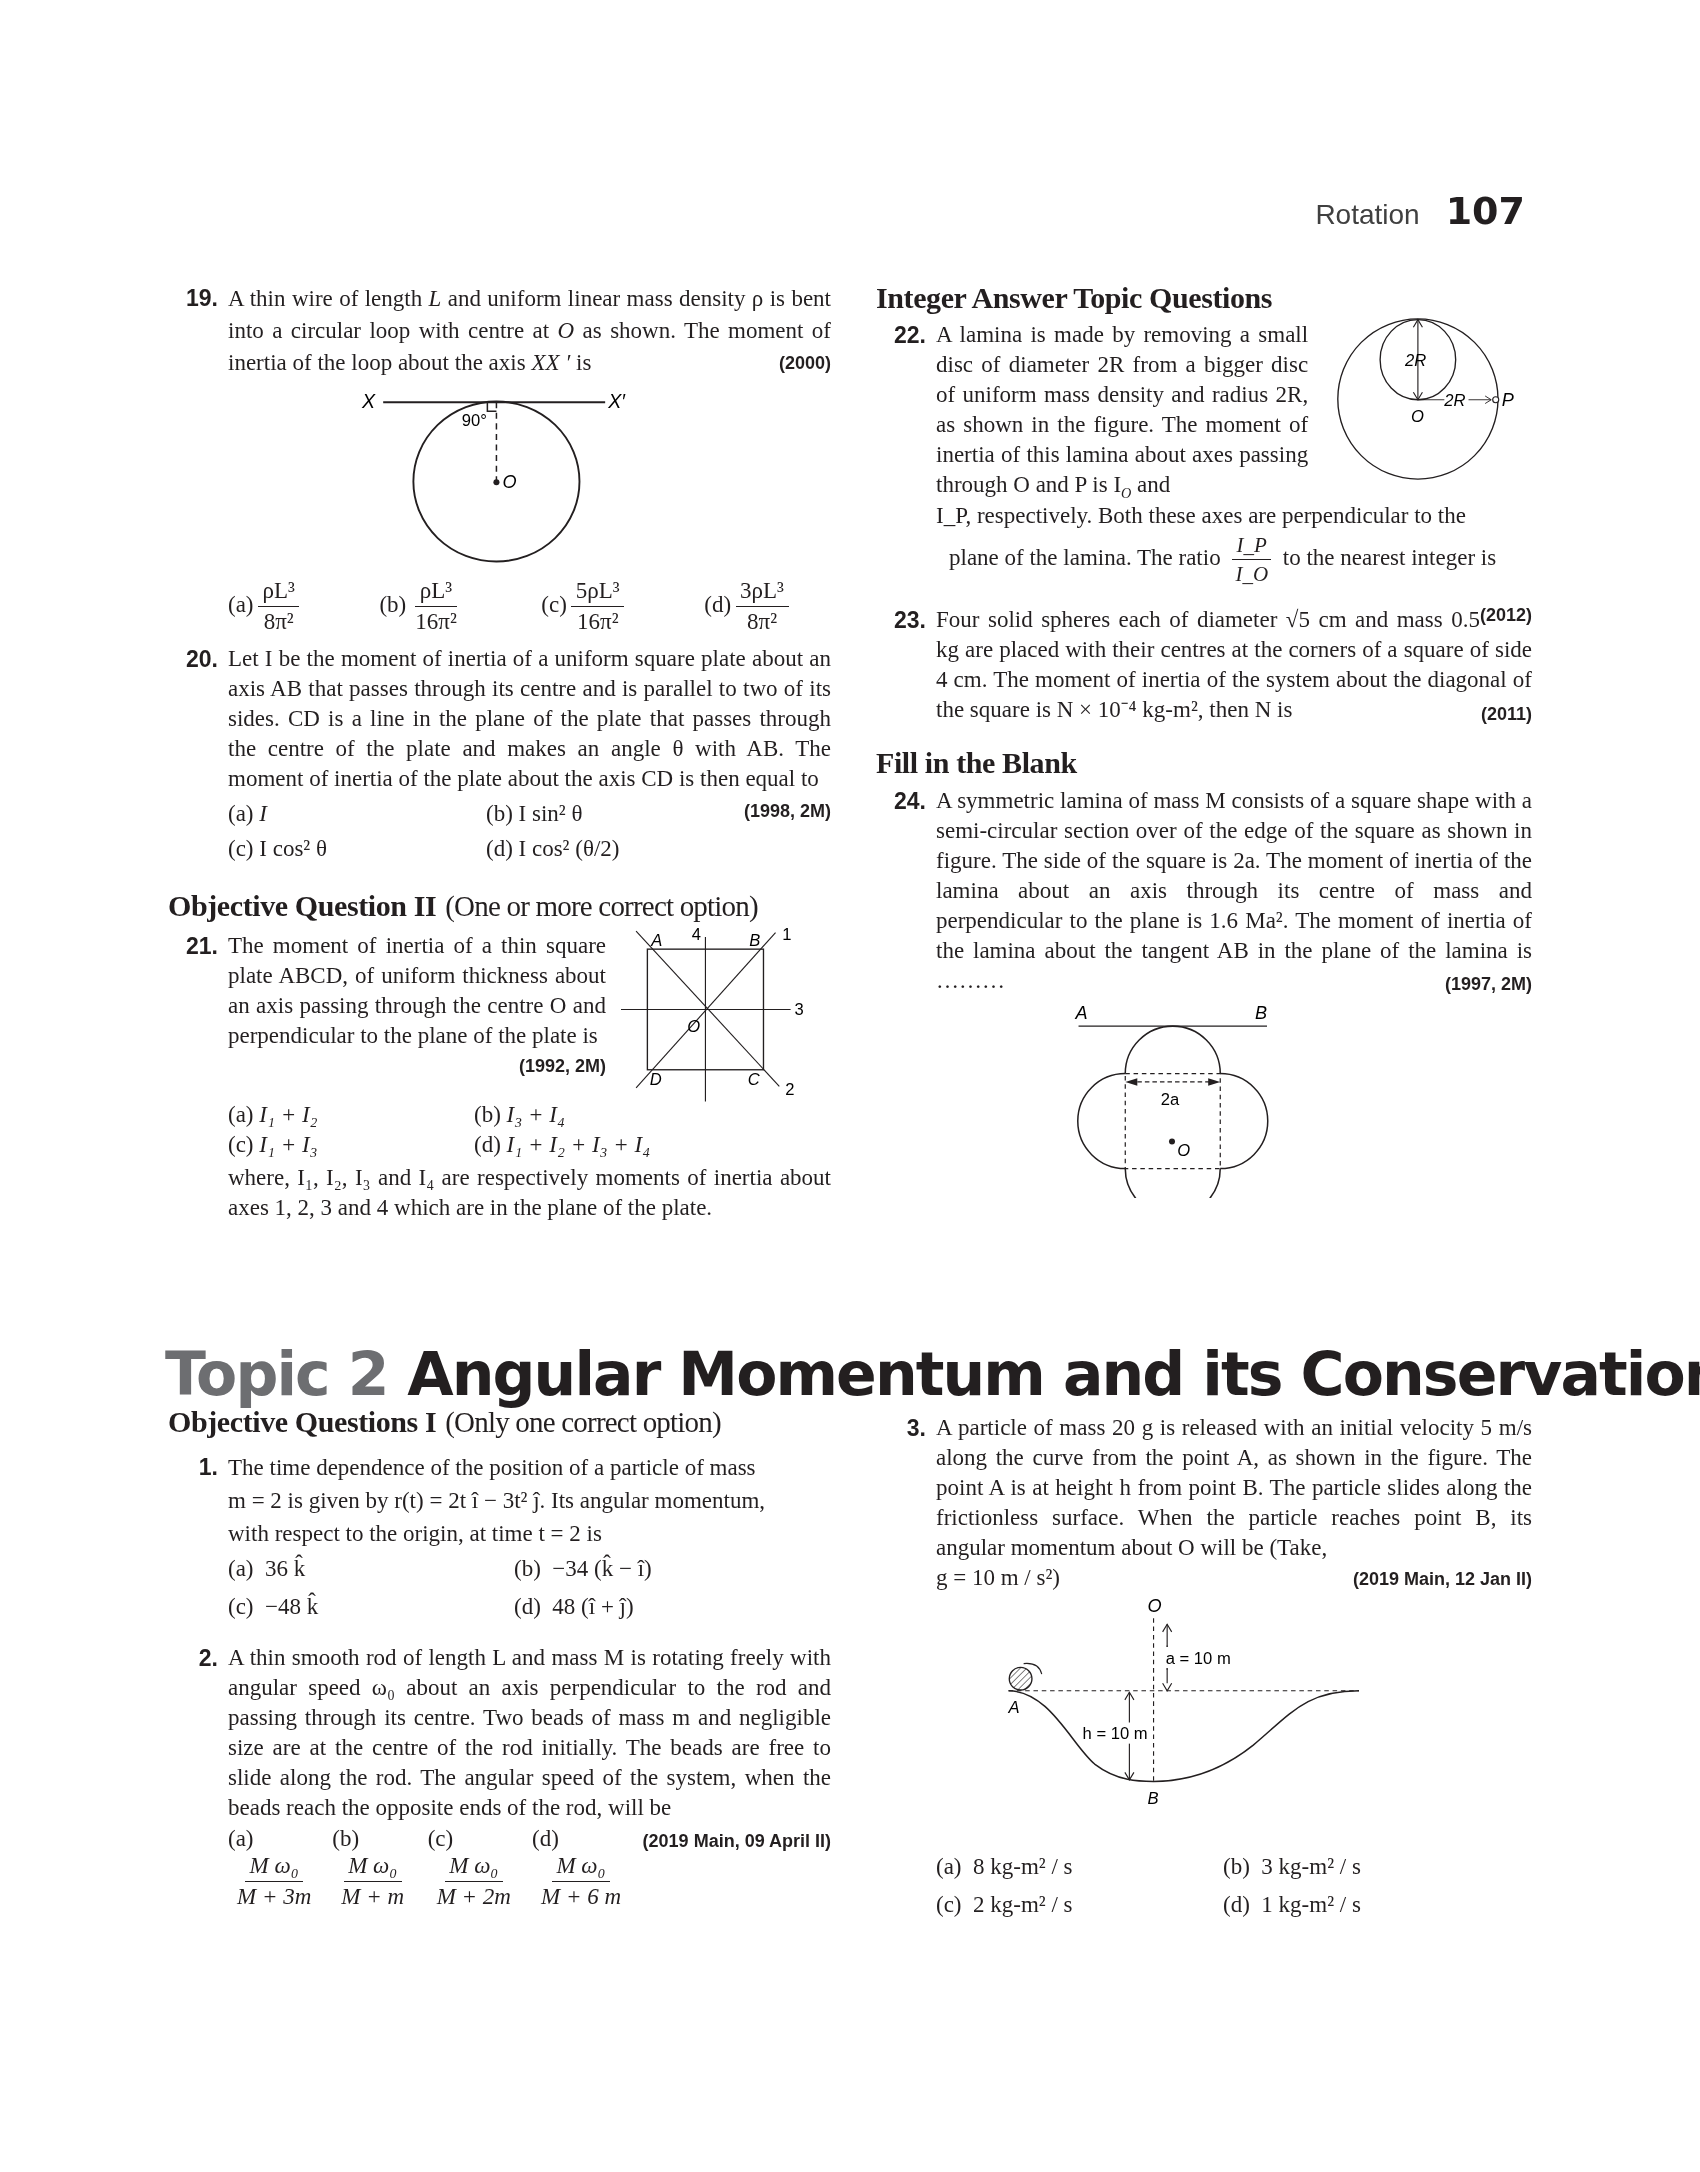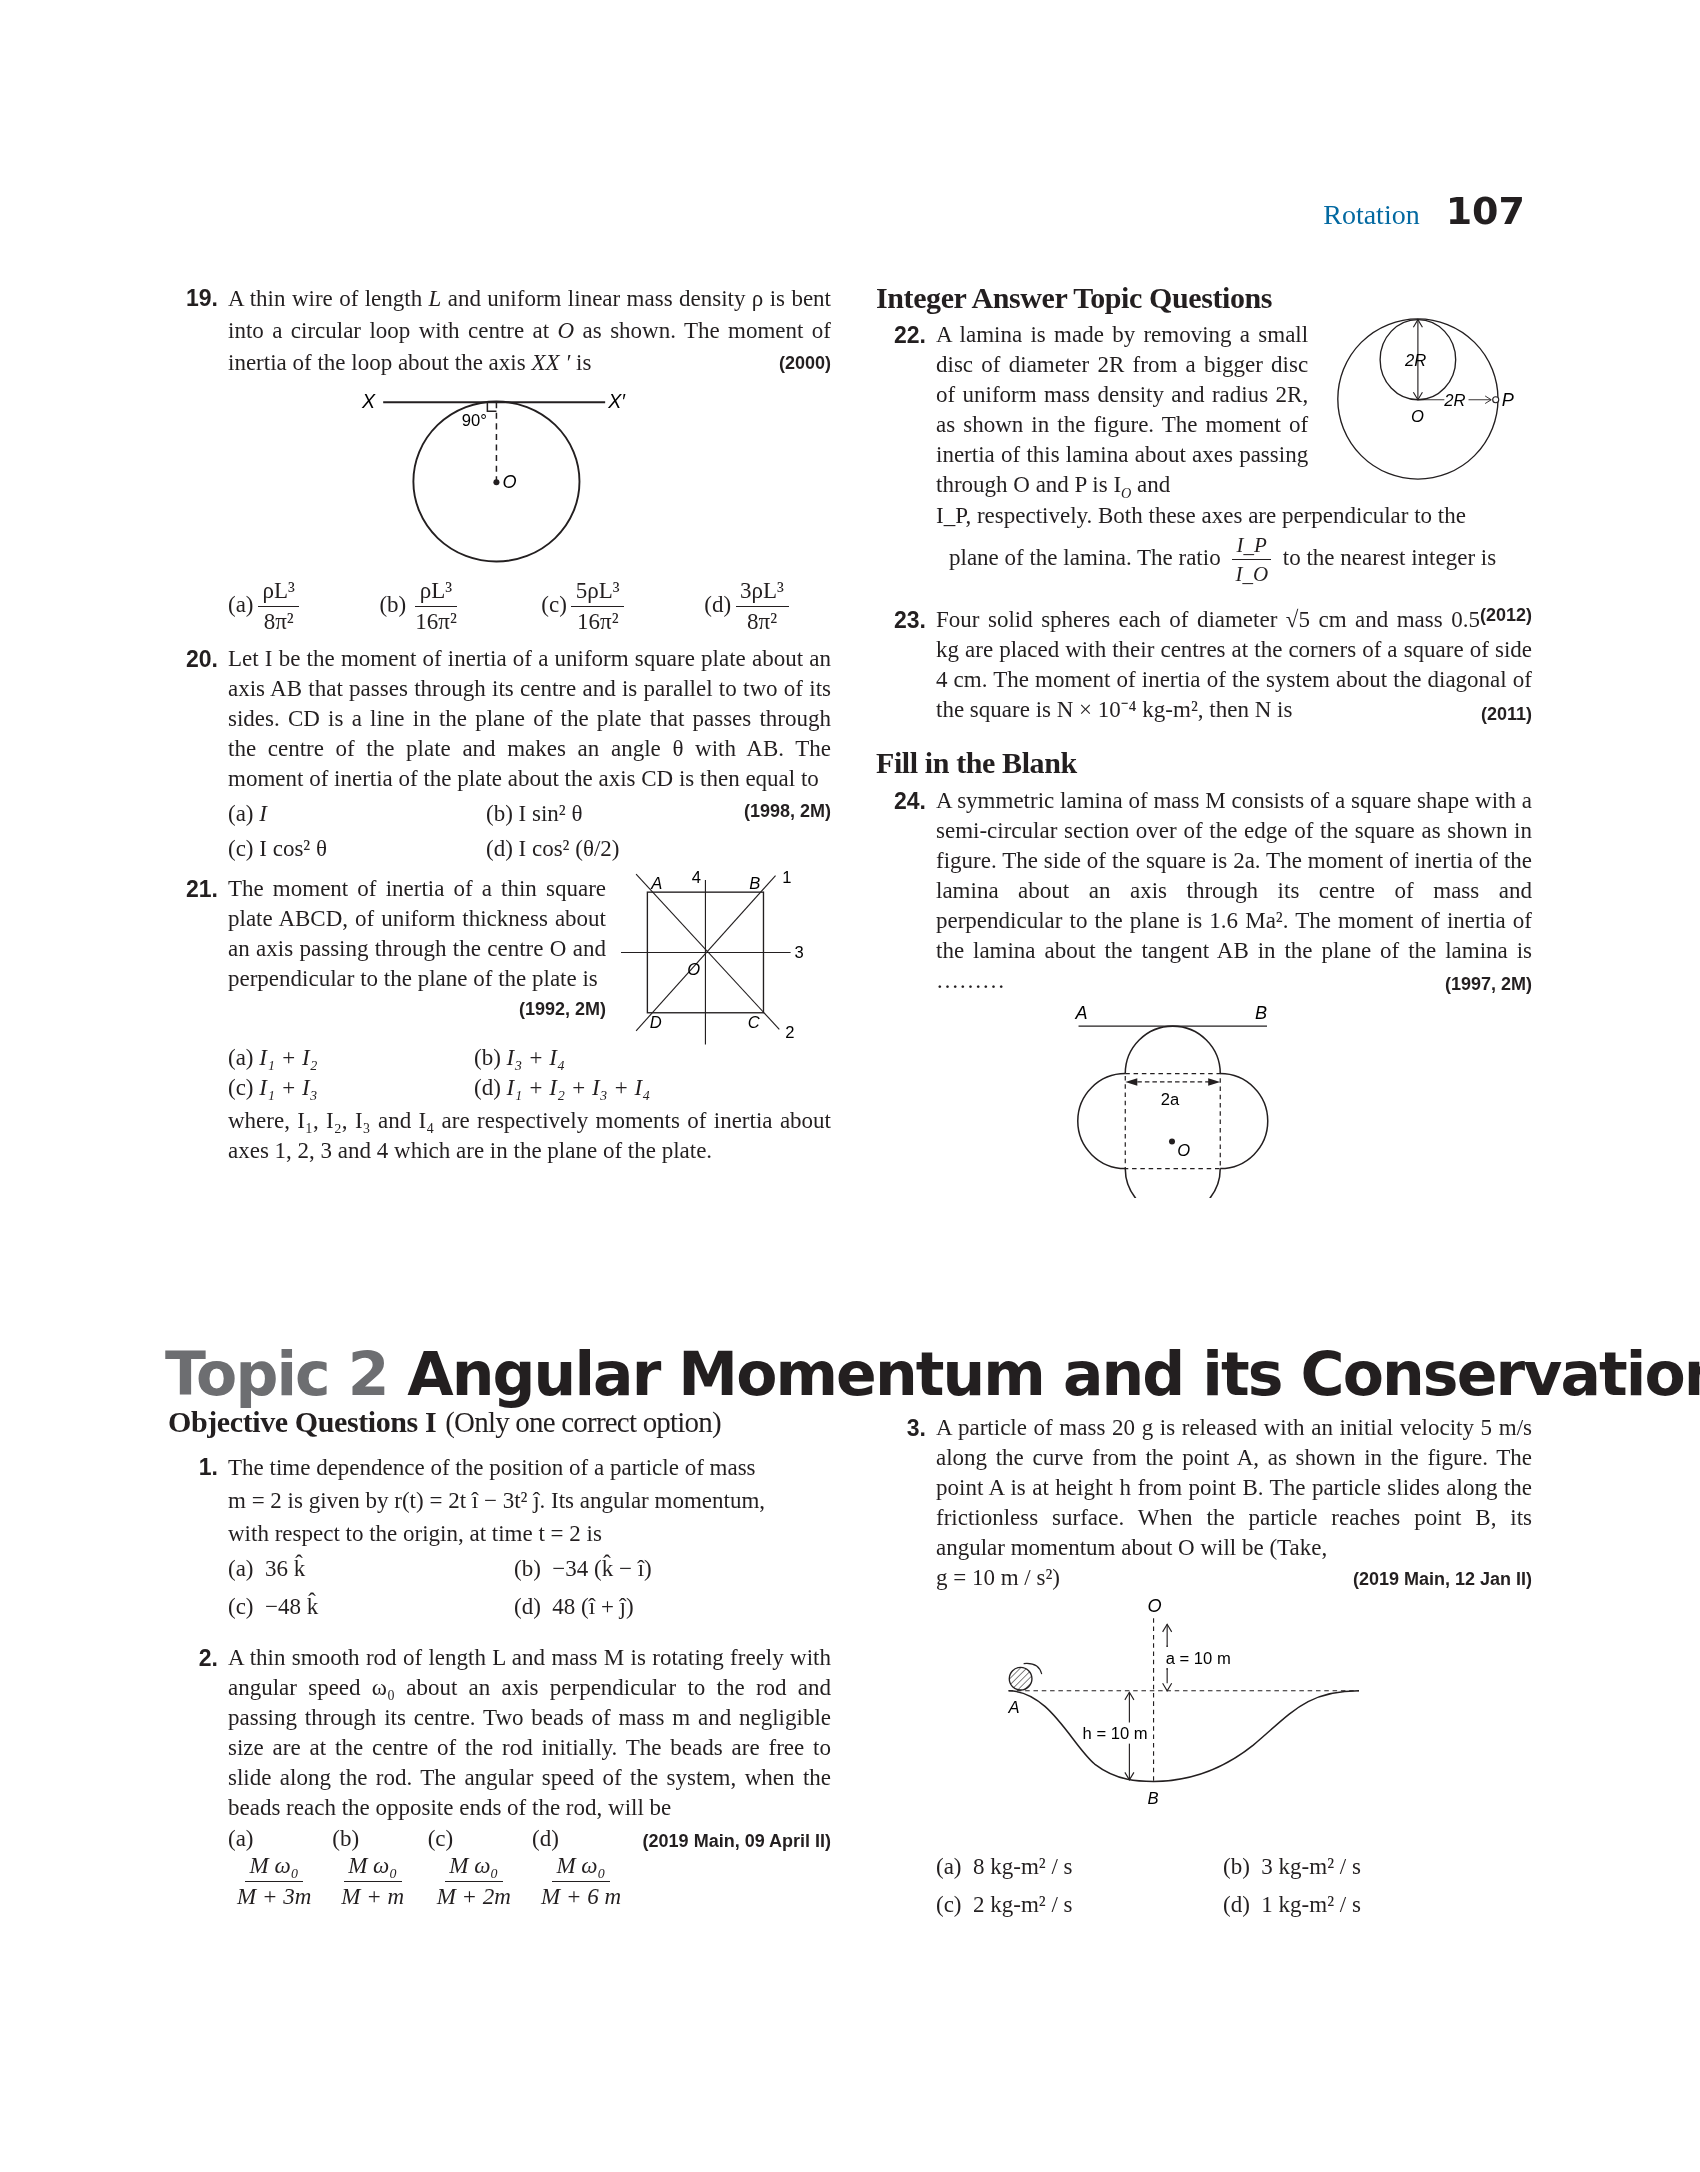--- a/index.html
+++ b/index.html
@@ -2,21 +2,21 @@
 <html style="font-size:12px"><head>
 <meta charset="utf-8">
 <style>
   html, body { margin:0; padding:0; background:#ffffff; }
   body { width:1700px; height:2172px; position:relative; overflow:hidden; color:#231f20;
          font-family:"Liberation Serif", serif; }
   i, .it { font-style:italic; }
 
   
   .run-head { position:absolute; top:189px; right:175px; display:flex; align-items:baseline; gap:26px; }
-  .run-title { font-family:Liberation Serif, serif; font-size:28px; color:#0369a1; }
+  .run-title { font-family:Liberation Sans, sans-serif; font-size:28px; color:#404040; }
   .run-page { font-family:"DejaVu Sans", sans-serif; font-weight:bold; font-size:38px; color:#231f20; }
 
   
   .col { position:absolute; }
   .col-left { left:168px; width:663px; }
   .col-right { left:876px; width:656px; }
 
   .q { position:relative; padding-left:60px; font-size:23px; line-height:30px; text-align:justify; }
   .qnum { position:absolute; left:0; top:0; width:50px; text-align:right; font-family:"Liberation Sans", sans-serif;
           font-weight:bold; font-size:23px; }
@@ -102,20 +102,23 @@
       <span class="tag" style="margin-top:1.5px;">(1998, 2M)</span>
     </div>
     <div class="opts" style="margin-top:1.5px;">
       <span><span>(a)</span> <i>I</i></span>
       <span><span>(b)</span> <span>I sin² θ</span></span>
       <span><span>(c)</span> <span>I cos² θ</span></span>
       <span><span>(d)</span> <span>I cos² (θ/2)</span></span>
     </div>
   </div>
 
+  <div class="sec-head" style="margin-top:23px;">
+    <span>Objective Question II</span><span class="sec-sub">(One or more correct option)</span>
+  </div>
 
   <div class="q" style="margin-top:7.6px;">
     <span class="qnum">21.</span>
     <div style="display:flex;gap:15px;">
       <div style="width:378px;">
         <span>The moment of inertia of a thin square plate ABCD, of uniform thickness about an axis passing through the centre O and perpendicular to the plane of the plate is</span>
         <span class="tag">(1992, 2M)</span>
       </div>
       <svg width="196" height="181" style="margin-top:-3px;font-size:30px" viewBox="0 0 260 240">
         <rect x="35" y="28" width="154" height="160" fill="none" stroke="#231f20" stroke-width="1.8"></rect>

